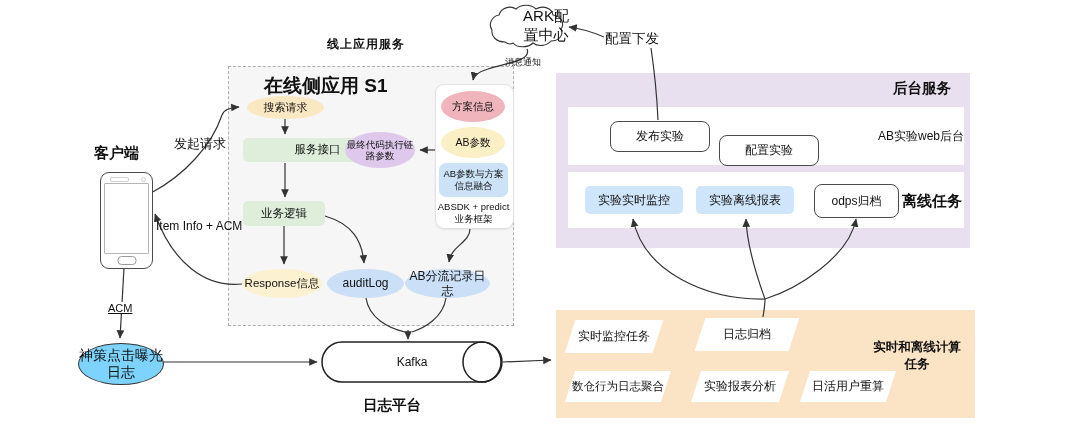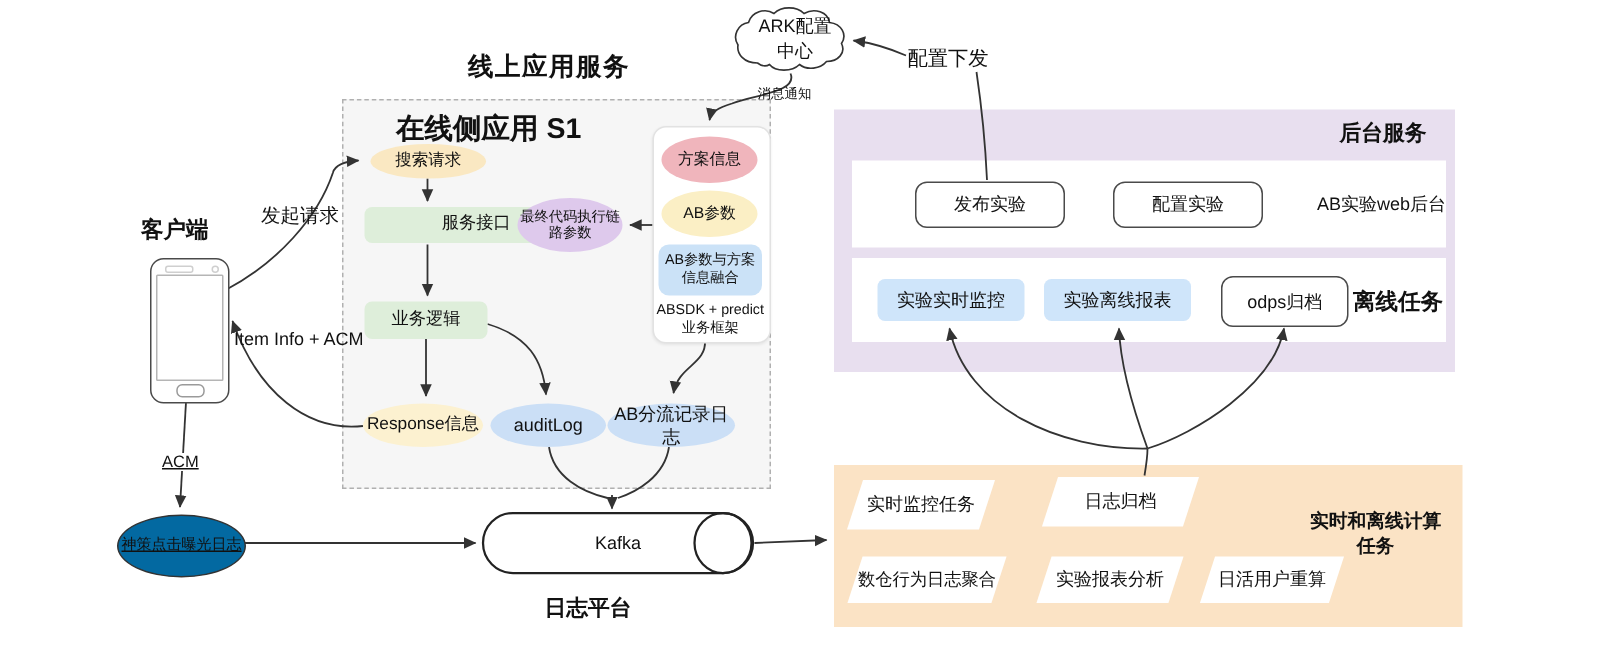--- a/index.html
+++ b/index.html
@@ -83,21 +83,21 @@
     </g>
 
     <g stroke="#222" stroke-width="1.5" fill="#fff">
       <rect x="322" y="342" width="180" height="40" rx="20" ry="20"></rect>
       <ellipse cx="482" cy="362" rx="19" ry="20" fill="none"></ellipse>
     </g>
 
     <path fill="#fff" stroke="#333" stroke-width="1.1" d="M505,42 C496,42 491,36 492,30 C488,24 492,16 499,15 C501,8 510,5 516,9 C521,4 531,4 536,9 C543,5 552,8 553,15 C561,16 565,23 561,29 C564,35 559,41 551,41 C547,46 538,47 533,43 C528,48 517,48 513,43 C510,45 507,43.5 505,42 Z"></path>
   </svg>
 
-  <div class="abs bold center" style="left:306px;top:35px;width:120px;height:18px;font-size:17px;letter-spacing:1px;">线上应用服务</div>
+  <div class="abs bold center" style="left:306px;top:35px;width:120px;height:18px;font-size:12px;letter-spacing:1px;">线上应用服务</div>
   <div class="abs bold" style="left:264px;top:73px;font-size:19px;">在线侧应用  S1</div>
   <div class="abs bold" style="left:94px;top:144px;font-size:15px;">客户端</div>
   <div class="abs bold" style="left:893px;top:79px;font-size:14.5px;">后台服务</div>
   <div class="abs bold" style="left:902px;top:192px;font-size:15px;">离线任务</div>
   <div class="abs bold center" style="left:362px;top:397px;width:60px;height:16px;font-size:14.5px;">日志平台</div>
 
   <div class="abs phone">
     <div class="phone-speaker"></div>
     <div class="phone-cam"></div>
     <div class="phone-screen"></div>
@@ -116,28 +116,28 @@
   <div class="abs center node ellipse" style="left:441px;top:91px;width:64px;height:31px;background:#f0b5bc;font-size:10.5px;">方案信息</div>
   <div class="abs center node ellipse" style="left:441px;top:127px;width:64px;height:31px;background:#fbefc5;font-size:10.5px;">AB参数</div>
   <div class="abs center node" style="left:439px;top:163px;width:69px;height:34px;background:#cbe2f7;border-radius:7px;font-size:9.5px;line-height:1.25;">AB参数与方案信息融合</div>
   <div class="abs center node" style="left:434px;top:200px;width:79px;height:26px;font-size:9.5px;line-height:1.25;">ABSDK + predict业务框架</div>
 
   <div class="abs" style="left:174px;top:135px;font-size:13px;">发起请求</div>
   <div class="abs" style="left:156px;top:219px;font-size:12px;">Item Info  +  ACM</div>
   <div class="abs wbg" style="left:106px;top:302px;font-size:11px;text-decoration:underline;">ACM</div>
   <div class="abs" style="left:605px;top:30px;font-size:13.5px;">配置下发</div>
   <div class="abs" style="left:505px;top:56px;font-size:9px;">消息通知</div>
-  <div class="abs center" style="left:500px;top:20px;width:60px;height:12px;font-size:12px;">ARK配置中心</div>
+  <div class="abs center" style="left:516px;top:20px;width:60px;height:12px;font-size:15px;">ARK配置中心</div>
 
-  <div class="abs center node" style="left:78px;top:343px;width:84px;height:40px;border:1.3px solid #333;border-radius:50%;background:#0369a1;font-size:10px;text-decoration:underline;">神策点击曝光日志</div>
+  <div class="abs center node" style="left:78px;top:343px;width:84px;height:40px;border:1.3px solid #333;border-radius:50%;background:#7dd3fc;font-size:14px;">神策点击曝光日志</div>
 
   <div class="abs center" style="left:382px;top:354px;width:60px;height:16px;font-size:12px;">Kafka</div>
 
   <div class="abs center node outline-btn" style="left:610px;top:121px;width:98px;height:29px;font-size:12px;">发布实验</div>
-  <div class="abs center node outline-btn" style="left:719px;top:121px;width:98px;height:29px;font-size:12px;margin-left:23px;">配置实验</div>
+  <div class="abs center node outline-btn" style="left:719px;top:135px;width:98px;height:29px;font-size:12px;">配置实验</div>
   <div class="abs center node" style="left:867px;top:128px;width:108px;height:16px;font-size:12px;">AB实验web后台</div>
 
   <div class="abs center node blue-rect" style="left:585px;top:186px;width:98px;height:28px;font-size:12px;">实验实时监控</div>
   <div class="abs center node outline-btn" style="left:814px;top:184px;width:83px;height:32px;font-size:12px;">odps归档</div>
   <div class="abs center node blue-rect" style="left:696px;top:186px;width:98px;height:28px;font-size:12px;">实验离线报表</div>
 
   <div class="abs center para" style="left:570px;top:320px;width:88px;height:33px;font-size:12px;">
       <span>实时监控任务</span>
     </div>
   <div class="abs center para" style="left:700px;top:318px;width:94px;height:33px;font-size:12px;">

